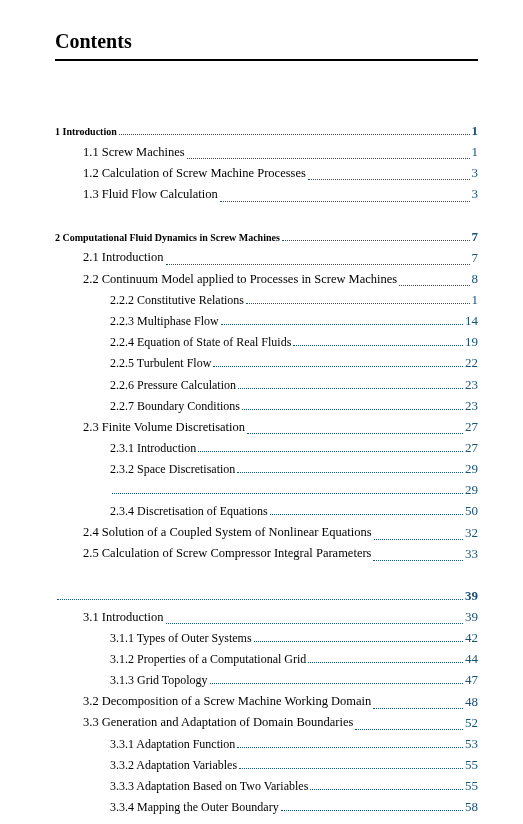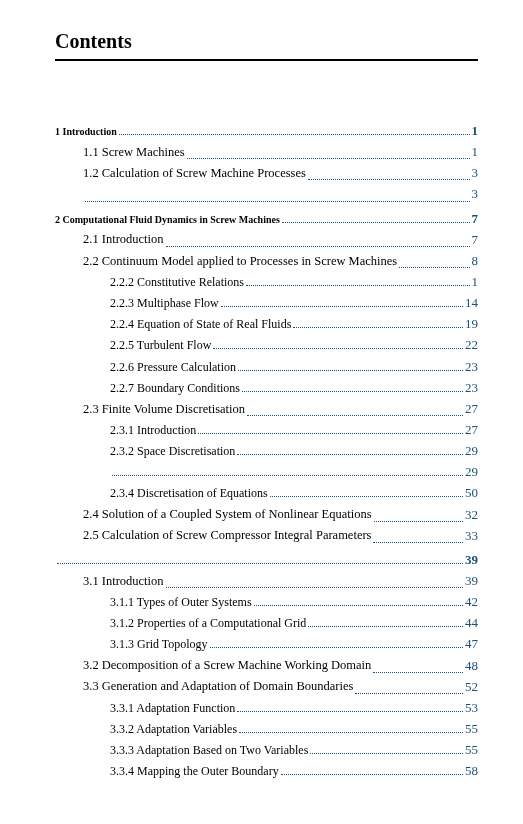--- a/index.html
+++ b/index.html
@@ -81,21 +81,21 @@
 
     .toc-entry.level3 {
       padding-left: 55px;
     }
 
     .toc-entry.level3 .toc-text {
       font-size: 12px;
     }
 
     .section-gap {
-      margin-top: 4px;
+      margin-top: 22px;
       font-family: Liberation Serif, serif;
     }
   </style>
 </head>
 <body>
 
 <div class="page">
   <span class="page-title">Contents</span>
 
   <div id="toc-container">
@@ -108,20 +108,21 @@
         <span class="toc-text">1.1 Screw Machines</span>
         <span class="toc-dots"></span>
         <span class="toc-page">1</span>
       </div>
       <div class="toc-entry level2">
         <span class="toc-text">1.2 Calculation of Screw Machine Processes </span>
         <span class="toc-dots"></span>
         <span class="toc-page">3</span>
       </div>
       <div class="toc-entry level2">
+        <span class="toc-text">1.3 Fluid Flow Calculation</span>
         <span class="toc-dots"></span>
         <span class="toc-page">3</span>
       </div>
       <div class="toc-entry level1 section-gap">
         <span class="toc-text">2 Computational Fluid Dynamics in Screw Machines</span>
         <span class="toc-dots"></span>
         <span class="toc-page">7</span>
       </div>
       <div class="toc-entry level2">
         <span class="toc-text">2.1 Introduction</span>

